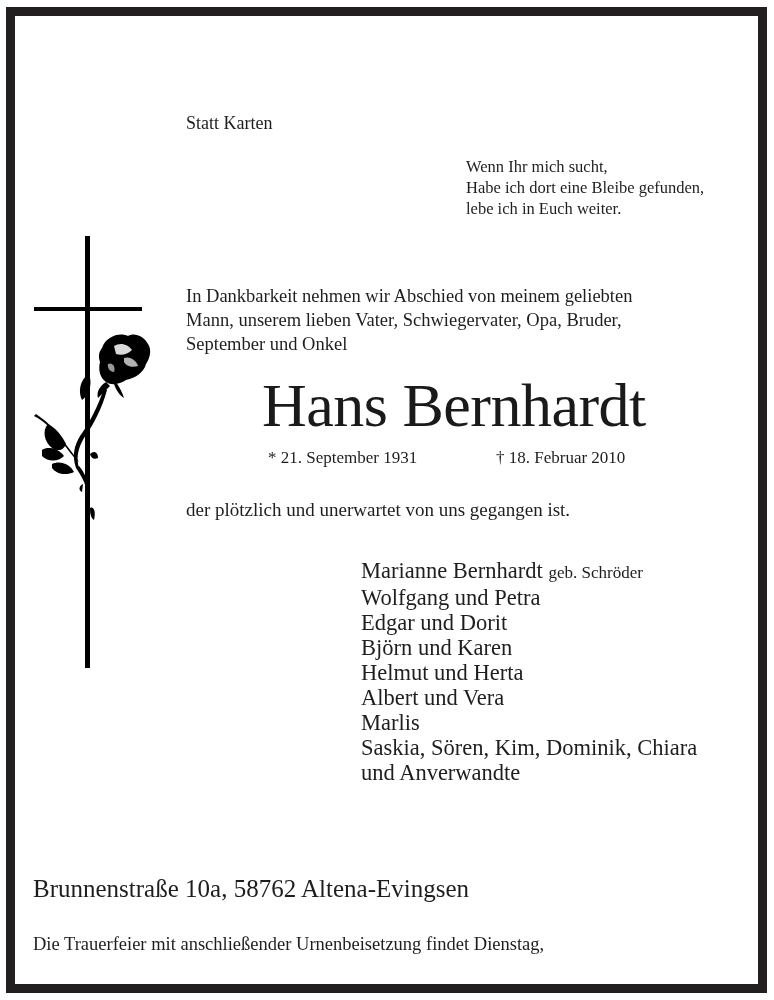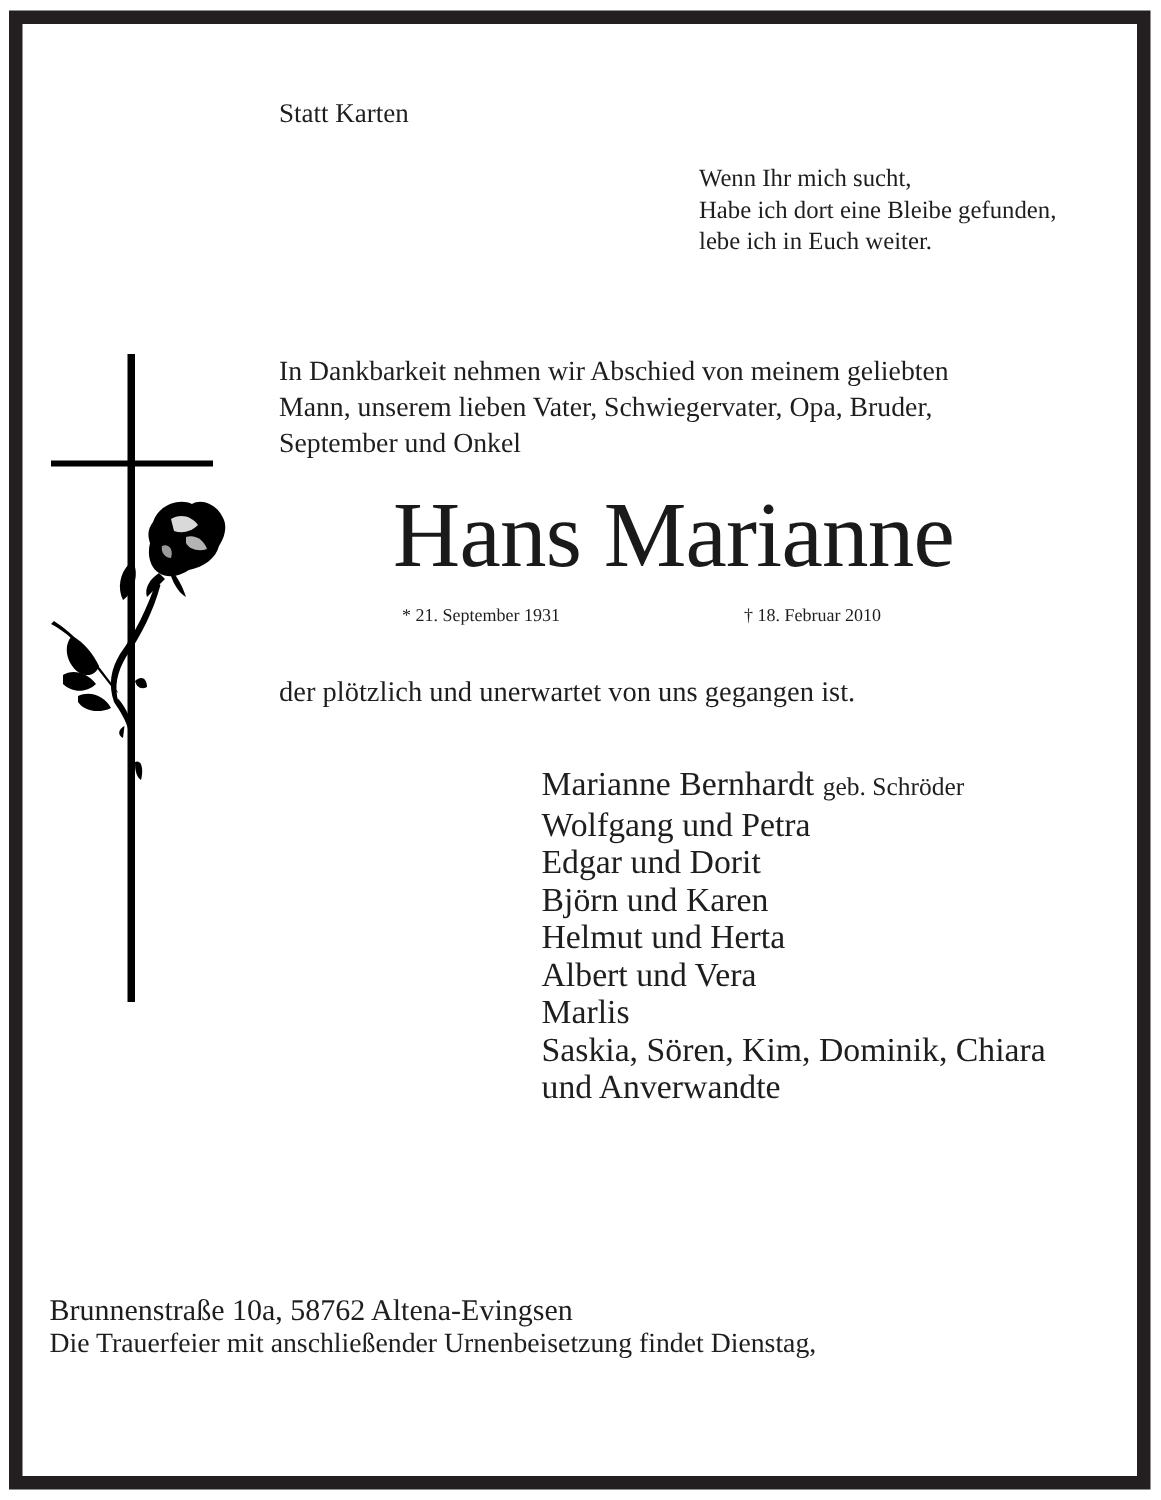--- a/index.html
+++ b/index.html
@@ -17,21 +17,21 @@
     }
     .frame {
       position: absolute;
       left: 6px;
       top: 7px;
       width: 743px;
       height: 968px;
       border: 9px solid #231f20;
       background: #ffffff;
     }
-    .abs { position: absolute; white-space: nowrap; }
+    .abs { position: absolute; white-space: nowrap; margin-top: 48px; }
 
     .statt-karten {
       left: 186px; top: 64px;
       font-size: 18px; line-height: 22px;
     }
     .poem {
       left: 466px; top: 108px;
       font-size: 16.5px; line-height: 21px;
     }
     .poem div { white-space: nowrap; }
@@ -43,42 +43,42 @@
     .intro div { white-space: nowrap; }
 
     .deceased-name {
       left: 262px; top: 322px;
       font-size: 62px; line-height: 70px;
       letter-spacing: -0.5px;
       color: #1a1a1a;
     }
     .dates {
       top: 399px;
-      font-size: 12px; line-height: 22px;
+      font-size: 17px; line-height: 22px;
     }
     .date-birth { left: 268px; }
     .date-death { left: 496px; }
 
     .closing {
       left: 186px; top: 451px;
       font-size: 19px; line-height: 22px;
     }
 
     .mourners {
       left: 361px; top: 510px;
       font-size: 22.5px; line-height: 25px;
     }
     .mourners div { white-space: nowrap; }
     .maiden {
       font-size: 17px;
     }
 
     .address {
-      left: 33px; top: 863px;
-      font-size: 20px; line-height: 22px;
+      left: 33px; top: 830px;
+      font-size: 25px; line-height: 22px;
     }
     .service {
       left: 33px; top: 884px;
       font-size: 18.5px; line-height: 24px; text-align: right;
     }
     .service div { white-space: nowrap; }
 
     .cross-rose {
       position: absolute;
       left: 28px;
@@ -129,21 +129,21 @@
 
   <path d="M48 232 C52 238, 56 244, 58 252 L61 252 C60 244, 56 236, 51 230 Z" fill="#000"></path>
 </svg>
 
 <div class="abs intro">
   <div>In Dankbarkeit nehmen wir Abschied von meinem geliebten</div>
   <div>Mann, unserem lieben Vater, Schwiegervater, Opa, Bruder,</div>
   <div>September und Onkel</div>
 </div>
 
-<div class="abs deceased-name">Hans Marianne</div>
+<div class="abs deceased-name">Hans Bernhardt</div>
 
 <div class="abs dates date-birth">* 21. September 1931</div>
 <div class="abs dates date-death">† 18. Februar 2010</div>
 
 <div class="abs closing">der plötzlich und unerwartet von uns gegangen ist.</div>
 
 <div class="abs mourners">
   <div>
     <span>Marianne Bernhardt</span>
     <span class="maiden">geb. Schröder</span>

